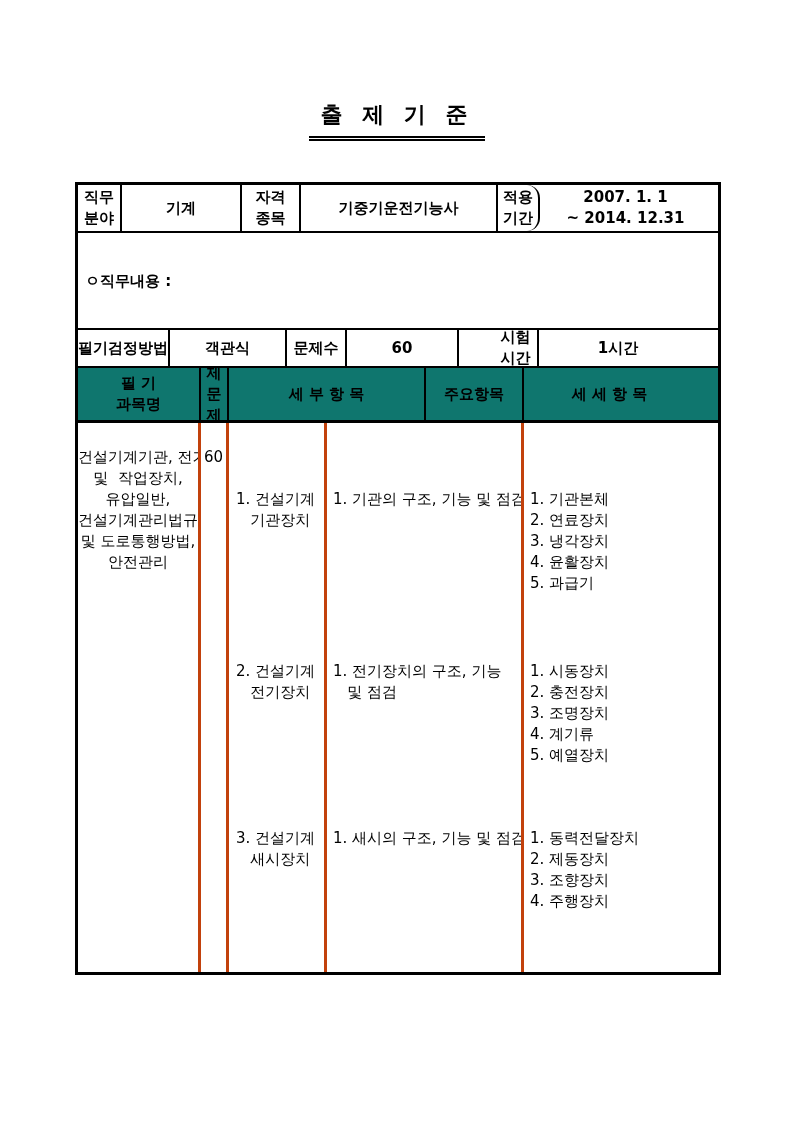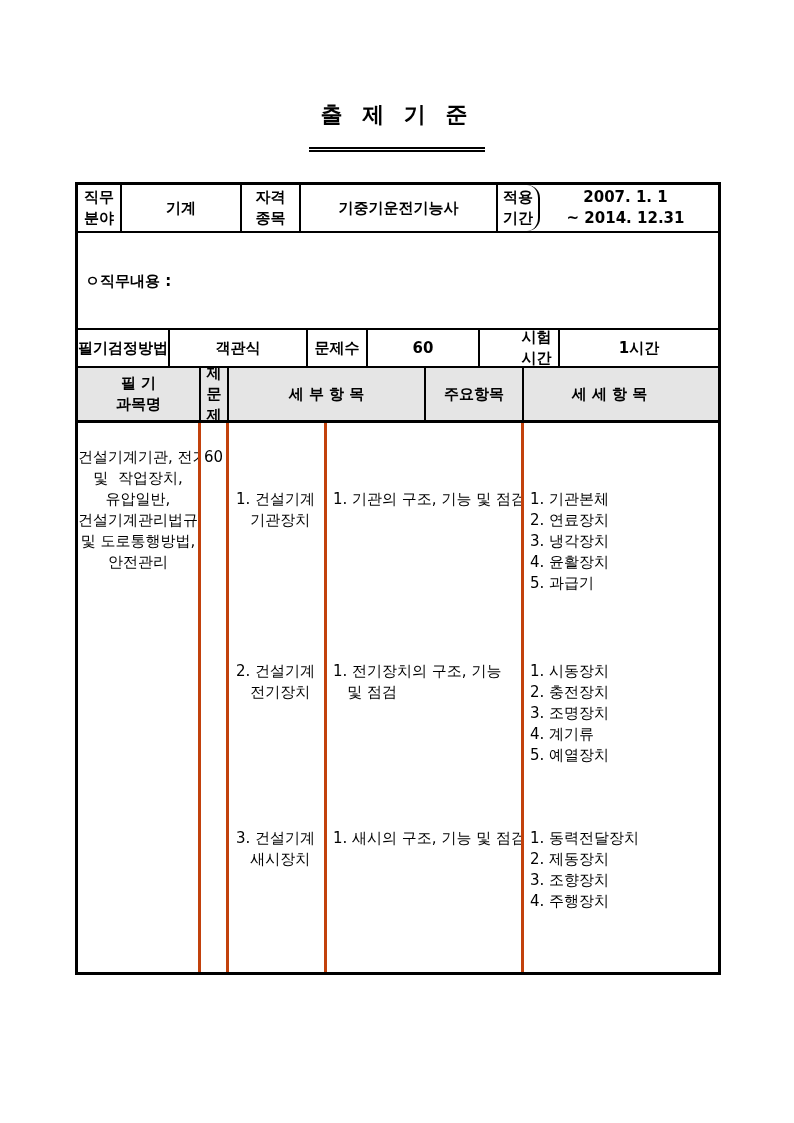--- a/index.html
+++ b/index.html
@@ -11,21 +11,21 @@
     position:relative;
   }
   .page { position:relative; width:794px; height:1123px; background:#fff; overflow:hidden; }
 
   
   .title-wrap { position:absolute; top:100px; left:0; width:100%; text-align:center; }
   .doc-title {
     display:inline-block;
     font-size:22px; font-weight:bold; letter-spacing:6px;
     border-bottom:5px double #000;
-    padding:0 12px 17px 12px;
+    padding:0 12px 6px 12px;
     white-space:pre;
   }
 
   
   .doc {
     position:absolute; left:75px; top:182px;
     width:646px;
     border:3px solid #000;
     font-size:15px;
     line-height:21px;
@@ -47,26 +47,26 @@
   .r1 .c3 { width:59px;text-align:center; }  .r1 .c4 { width:197px; }
   .r1 .c5 { width:42px;border-radius:13px; }  .r1 .c6 { width:171px; }
 
   
   .r2 { height:97px; align-items:center; padding:0 8px 0 7px; font-weight:bold; }
   .r2 .desc-label { flex:0 0 auto; margin-right:8px; white-space:pre; line-height:28px; }
   .r2 .desc-text  { flex:1 1 auto; text-align:justify; word-break:break-all; line-height:28px; }
 
   
   .r3 { height:38px; }
-  .r3 .c1 { width:92px; }  .r3 .c2 { width:138px;text-align:center; }
+  .r3 .c1 { width:92px; }  .r3 .c2 { width:117px;text-align:center; }
   .r3 .c3 { width:60px; }  .r3 .c4 { width:112px; }
   .r3 .c5 { width:80px;padding-left:35px; }  .r3 .c6 { width:158px; }
 
   
-  .r4 { height:55px; background:#e5e5e5; border-bottom:3px solid #000; font-weight:bold; }
+  .r4 { height:55px; background:#0f766e; border-bottom:3px solid #000; font-weight:bold; }
   .colw1 { width:123px; } .colw2 { width:28px; }
   .colw3 { width:98px; }  .colw4 { width:197px; } .colw5 { width:171px; }
 
   
   .r5 { height:549px; }
   .r5 .cell {
     display:block;
     border-right:3px solid #c2410c;
     text-align:left;
     padding-top:24px;

